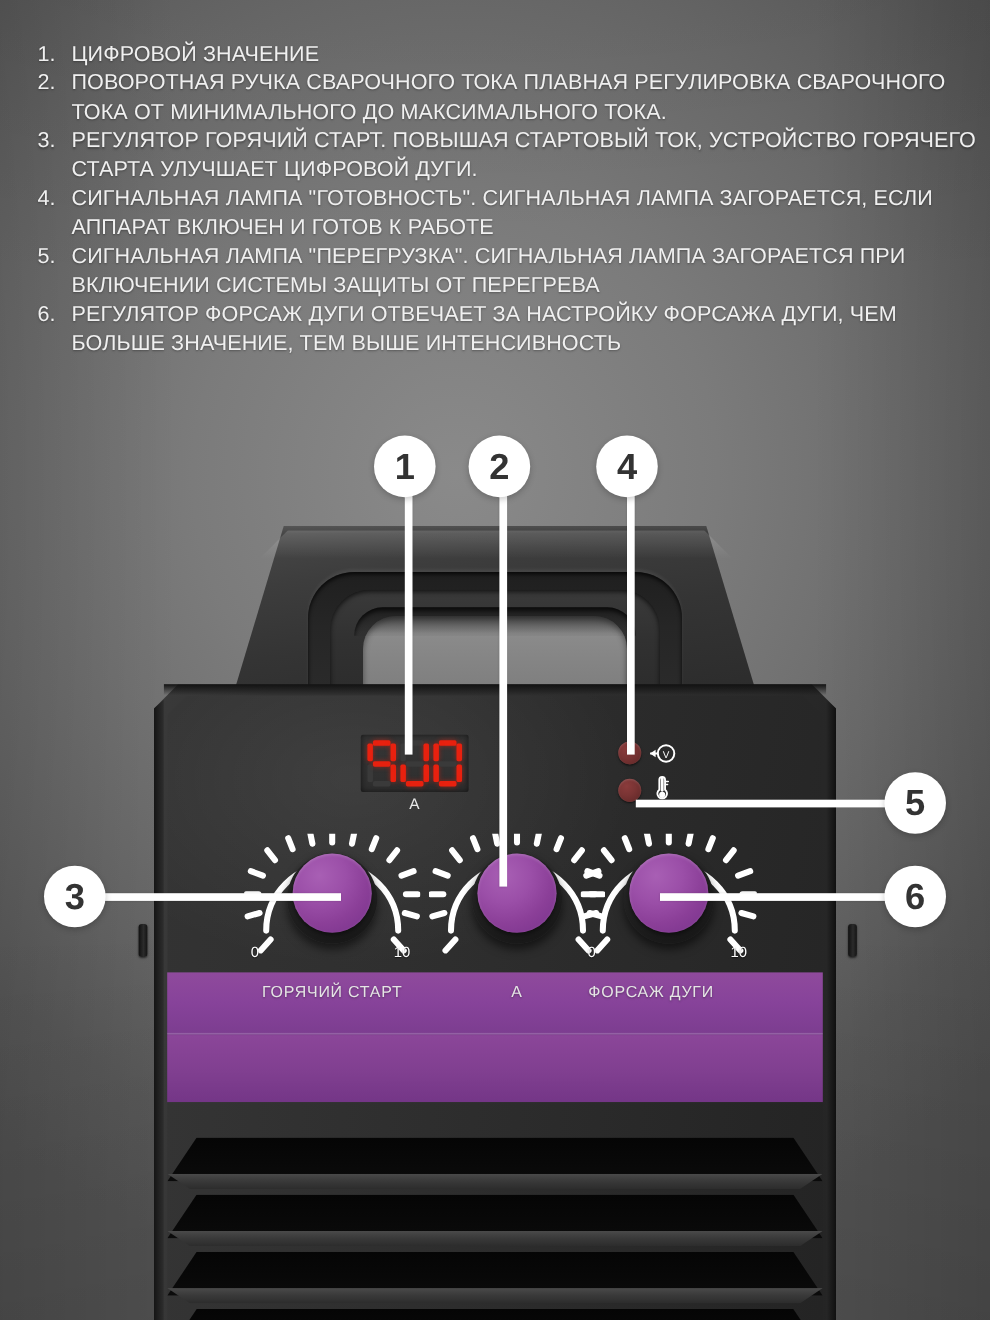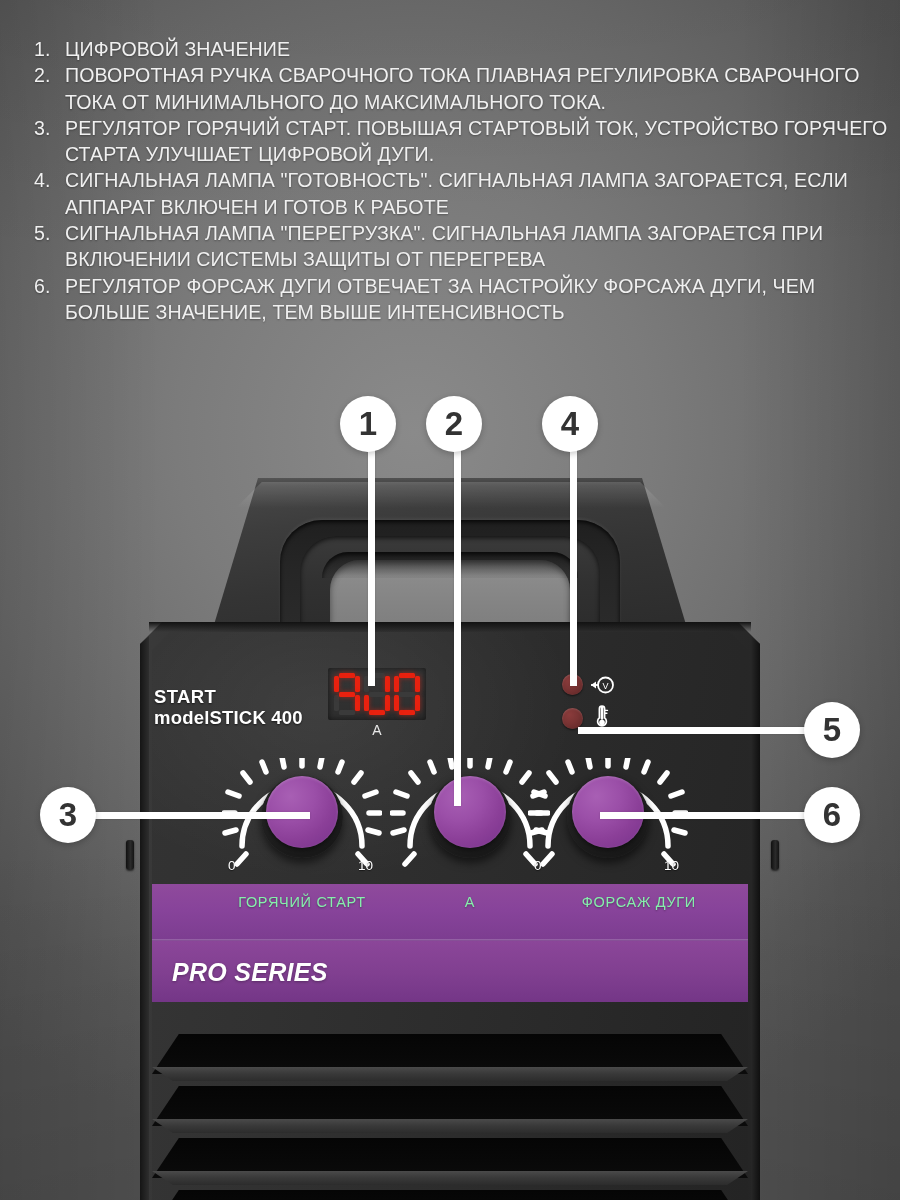--- a/index.html
+++ b/index.html
@@ -186,21 +186,21 @@
   .band2 {
     position:absolute; left:152px; top:940px; width:596px; height:62px;
     background:linear-gradient(180deg,#8b4699 0%,#803f90 55%,#743687 100%);
     border-top:1px solid rgba(255,255,255,.13);
   }
   .band-divider {
     position:absolute; left:152px; top:939px; width:596px; height:1px;
     background:rgba(255,255,255,.18);
   }
   .knob-cap-lbl {
-    position:absolute; top:894px; color:#86efac; font-size:14.5px;
+    position:absolute; top:894px; color:#e5e5e5; font-size:14.5px;
     letter-spacing:.7px; text-align:center;
     text-shadow:0 1px 2px rgba(0,0,0,.35);
   }
   .pro-series {
     position:absolute; left:172px; top:958px;
     color:#fff; font-size:25px; font-weight:bold; font-style:italic;
     letter-spacing:.3px;
     text-shadow:0 1px 3px rgba(0,0,0,.3);
   }
 
@@ -286,24 +286,20 @@
   <div class="hood-bolt" style="left:531px; top:651px;"></div>
   <div class="hood-bolt" style="left:560px; top:649px;"></div>
 
   <div class="body-front"></div>
   <div class="body-edge-l"></div>
   <div class="body-edge-r"></div>
   <div class="body-top-shadow"></div>
 
   <div class="face"></div>
 
-  <div class="brand" style="left:154px; top:686px;">
-    <div class="l1">START</div>
-    <div class="l2">modelSTICK 400</div>
-  </div>
 
   <div class="display">
     <div class="seg-digit">
       <i class="seg a on"></i>
         <i class="seg b on"></i>
         <i class="seg c on"></i>
       <i class="seg d"></i>
         <i class="seg e"></i>
         <i class="seg f on"></i>
         <i class="seg g on"></i>
@@ -427,23 +423,22 @@
     <span class="knob-lbl" style="left:6px; top:100px;">0</span>
     <span class="knob-lbl" style="left:136px; top:100px;">10</span>
   </div>
 
   <div class="band"></div>
   <div class="band-divider"></div>
   <div class="band2"></div>
 
   <div class="knob-cap-lbl" style="left:222px; width:160px;">ГОРЯЧИЙ СТАРТ</div>
   <div class="knob-cap-lbl" style="left:390px; width:160px;">A</div>
-  <div class="knob-cap-lbl" style="left:536px; width:160px;text-align:right;">ФОРСАЖ ДУГИ</div>
-
-  <div class="pro-series">PRO SERIES</div>
+  <div class="knob-cap-lbl" style="left:512px; width:160px;">ФОРСАЖ ДУГИ</div>
+
 
   <div class="vent-area">
     <div class="louver" style="top:32px;">
         <div class="slot"></div>
         <div class="blade"></div>
       </div>
     <div class="louver" style="top:84px;">
         <div class="slot"></div>
         <div class="blade"></div>
       </div>

